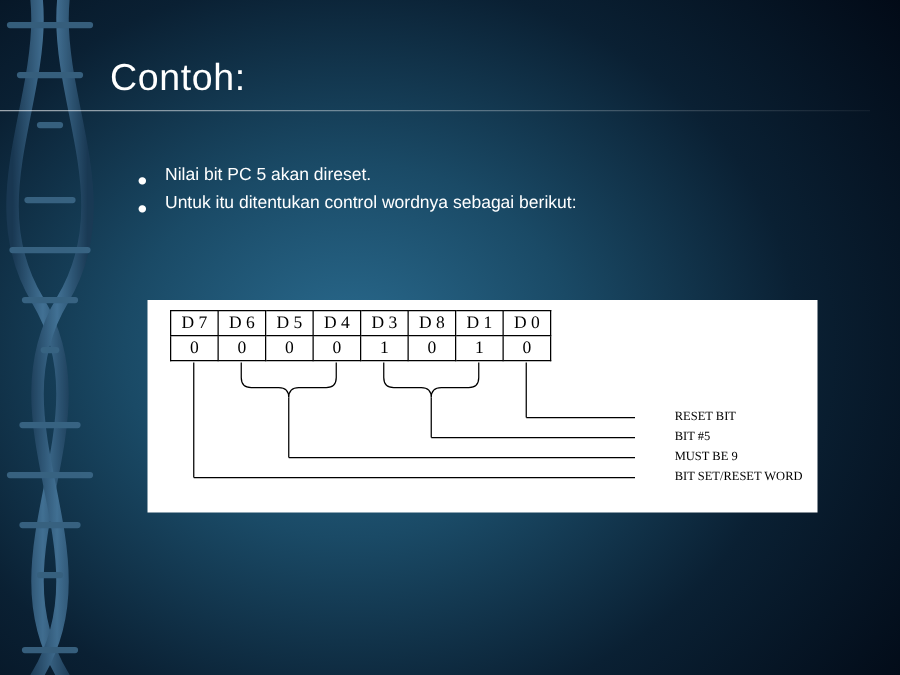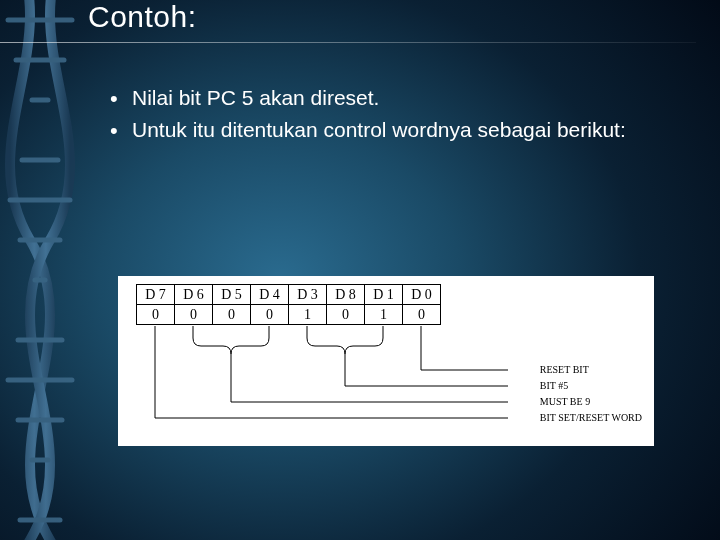--- a/index.html
+++ b/index.html
@@ -9,38 +9,39 @@
     background: radial-gradient(ellipse 600px 500px at 280px 280px, #2a6b8f 0%, #1a4a66 30%, #0a2033 60%, #000510 100%);
     position: relative;
   }
   .dna {
     position: absolute;
     left: -20px; top: -40px; width: 130px; height: 620px;
     opacity: 0.85;
   }
   .slide {
     position: absolute; inset: 0;
+    padding-top: 46px;
   }
   .title {
     color: #ffffff;
     font-size: 30px;
     font-weight: 400;
     margin-left: 88px;
     margin-bottom: 8px;
     letter-spacing: 0.5px;
   }
   .rule {
     height: 1px;
     background: linear-gradient(to right, rgba(255,255,255,0.6), rgba(255,255,255,0.05));
     margin: 0 24px 0 0;
   }
   .bullets {
     margin: 40px 0 0 110px;
     color: #ffffff;
-    font-size: 21px;
+    font-size: 14px;
     line-height: 1.45;
     list-style: none;
     max-width: 540px;
   }
   .bullets li {
     position: relative;
     padding-left: 22px;
     margin-bottom: 2px;
   }
   .bullets li::before {
@@ -51,21 +52,20 @@
     font-size: 22px;
   }
   .diagram {
     position: absolute;
     top: 240px;
     left: 118px;
     width: 536px;
     height: 170px;
     background: #ffffff;
     font-family: "Times New Roman", serif;
-    margin-top: 36px;
   }
   .bit-table {
     position: absolute;
     top: 8px;
     left: 18px;
     border-collapse: collapse;
   }
   .bit-table th, .bit-table td {
     border: 1px solid #000;
     width: 38px;

